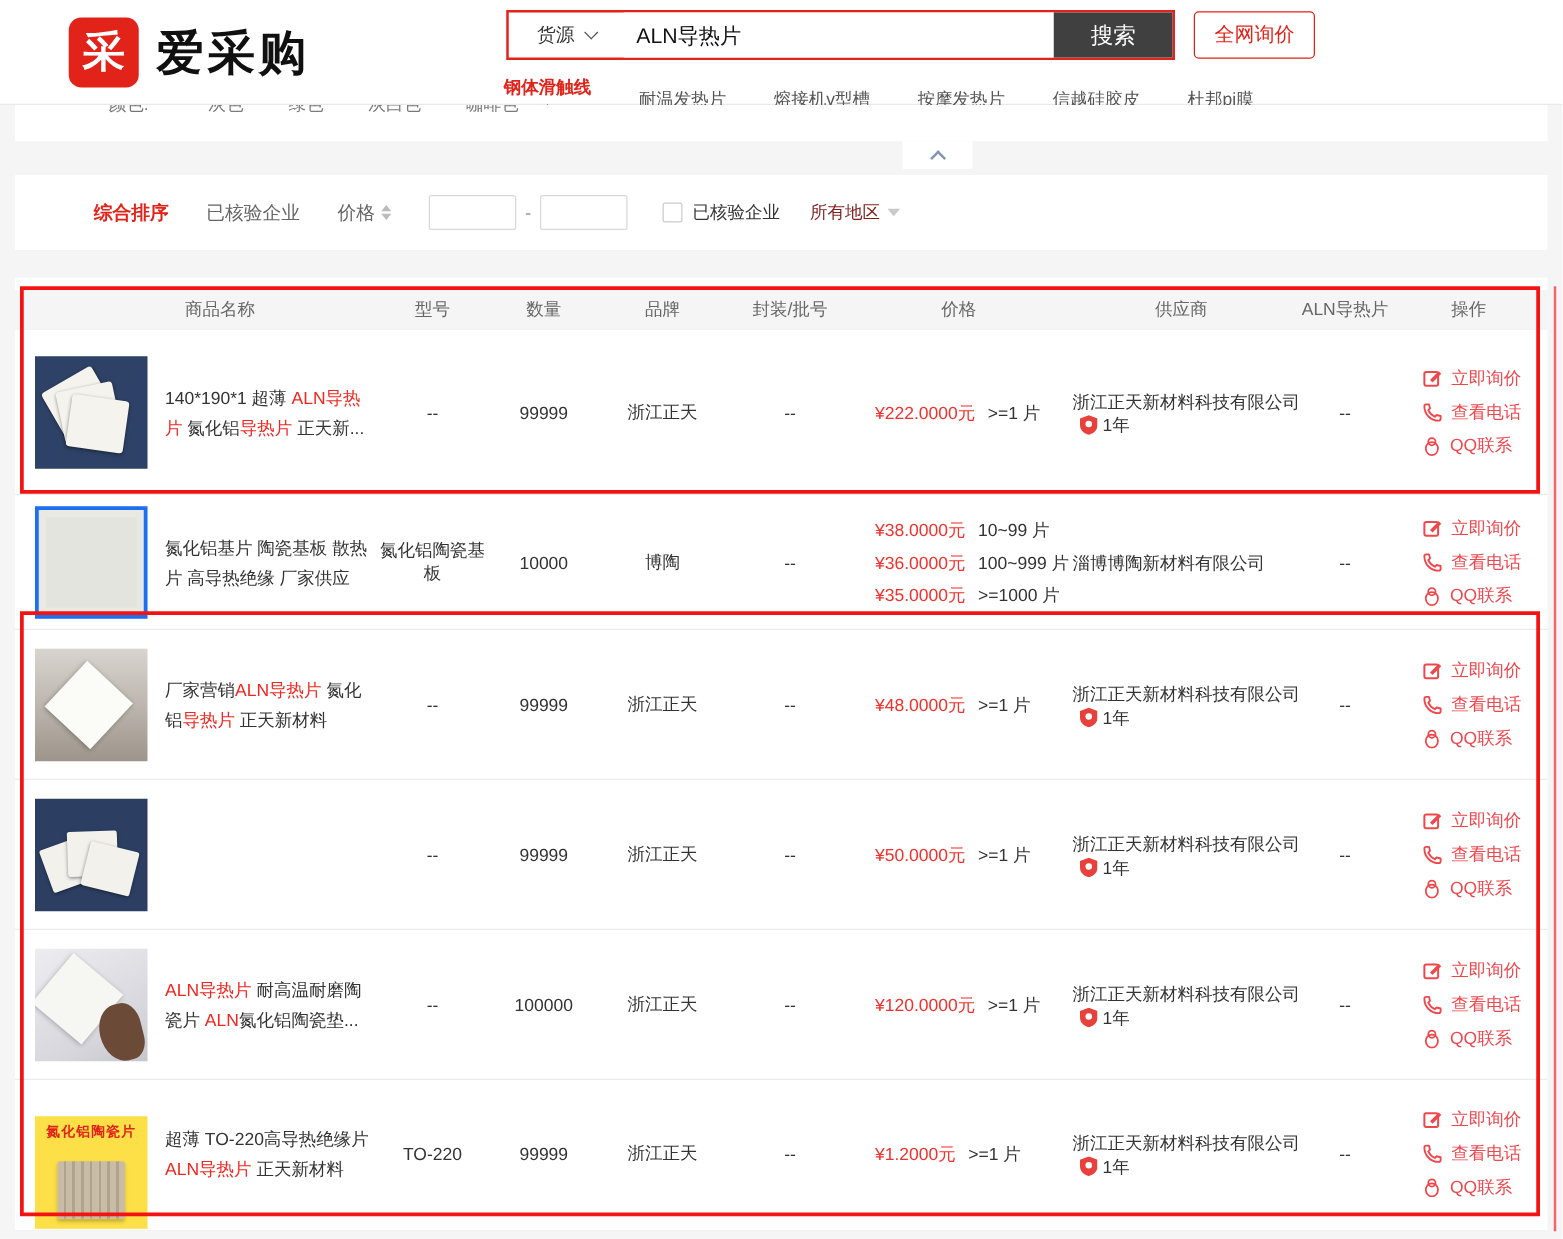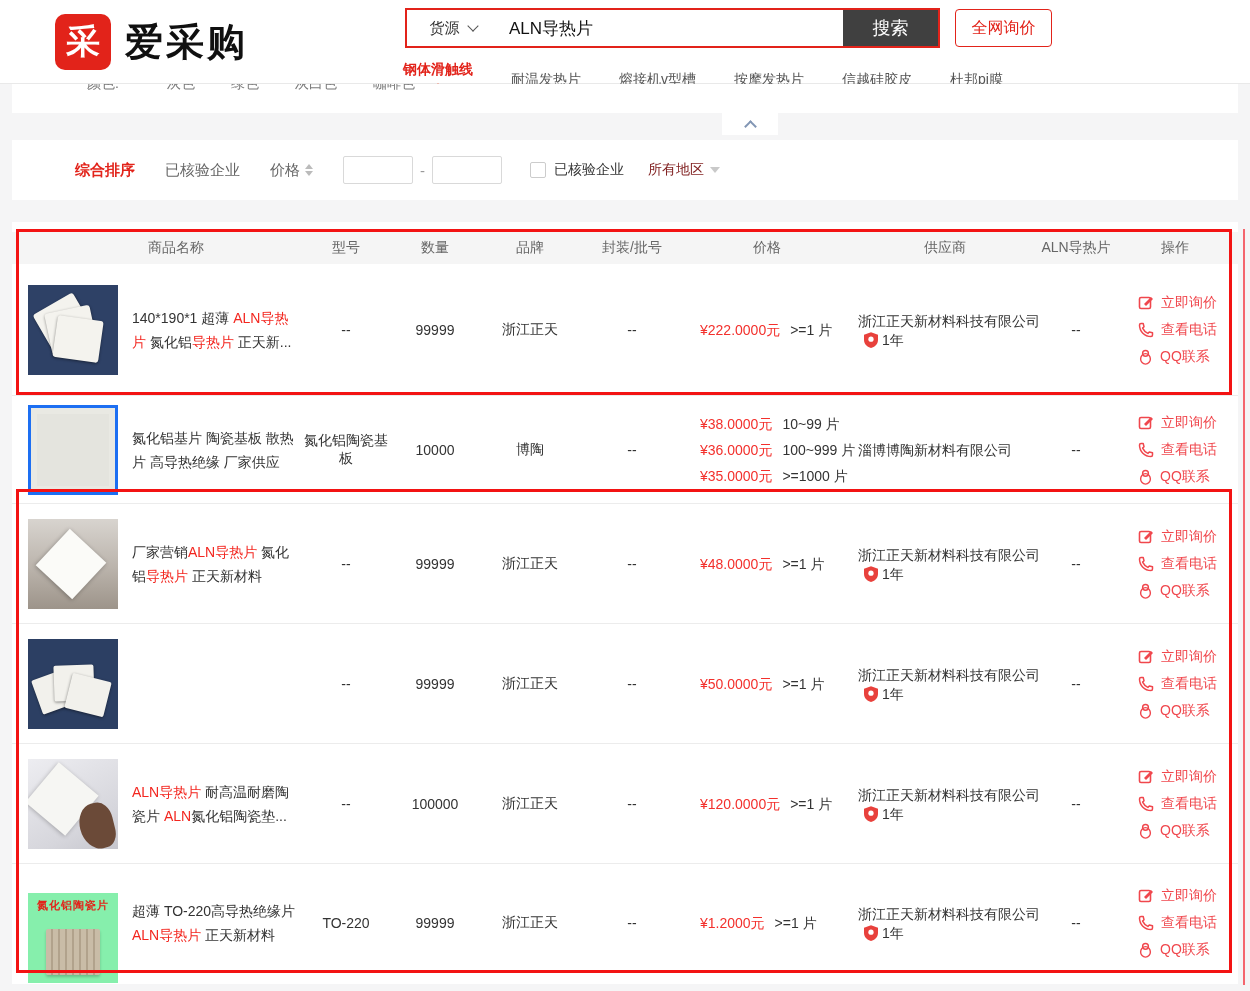--- a/index.html
+++ b/index.html
@@ -78,21 +78,21 @@
   .v-photo-person { background:linear-gradient(180deg,#d8d4cf 0%,#bab3ab 55%,#9d948a 100%); }
   .v-photo-person i { width:50px; height:50px; left:18px; top:20px; transform:rotate(43deg); background:#fbfbf8; box-shadow:0 1px 4px rgba(0,0,0,.3); }
   .v-fan-dark2 { background:#2c3f63; }
   .v-fan-dark2 i { background:#f2f1ec; width:40px; height:36px; border-radius:2px; box-shadow:0 1px 3px rgba(0,0,0,.45); }
   .v-fan-dark2 i:nth-child(1){ left:8px; top:34px; transform:rotate(-20deg); }
   .v-fan-dark2 i:nth-child(2){ left:26px; top:26px; transform:rotate(-2deg); }
   .v-fan-dark2 i:nth-child(3){ left:40px; top:38px; transform:rotate(14deg); }
   .v-hand-light { background:linear-gradient(150deg,#ededf1 0%,#d6d6dc 70%,#c6c6cd 100%); }
   .v-hand-light i:nth-child(1){ width:52px; height:52px; left:8px; top:14px; transform:rotate(40deg); background:#f6f6f3; box-shadow:0 1px 4px rgba(0,0,0,.25); }
   .v-hand-light i:nth-child(2){ width:34px; height:46px; right:4px; bottom:0; background:#6b4a38; border-radius:55% 45% 40% 60%; transform:rotate(-14deg); }
-  .v-stack-label { background:#86efac;margin-top:29px; }
+  .v-stack-label { background:#fde047;margin-top:29px; }
   .v-stack-label .cap { display:block; color:#e2231a; font-size:11px; font-weight:bold; text-align:center; padding-top:5px; letter-spacing:1px; white-space:nowrap; }
   .v-stack-label i { left:18px; bottom:8px; width:54px; height:46px; border-radius:2px;
      background:repeating-linear-gradient(90deg,#c9bca7 0 5px,#b1a28c 5px 7px); box-shadow:0 2px 3px rgba(0,0,0,.2); }
 
   .price-line { line-height:26px; white-space:nowrap; }
   .price-line .price { color:#f3302c; margin-right:10px; }
   .price-line .pqty { color:#333; }
 
   .supplier-link { line-height:22px; cursor:pointer; display:inline; }
   .badge-wrap { display:inline-flex; align-items:flex-start; gap:4px; margin-left:6px; vertical-align:-3px; }

